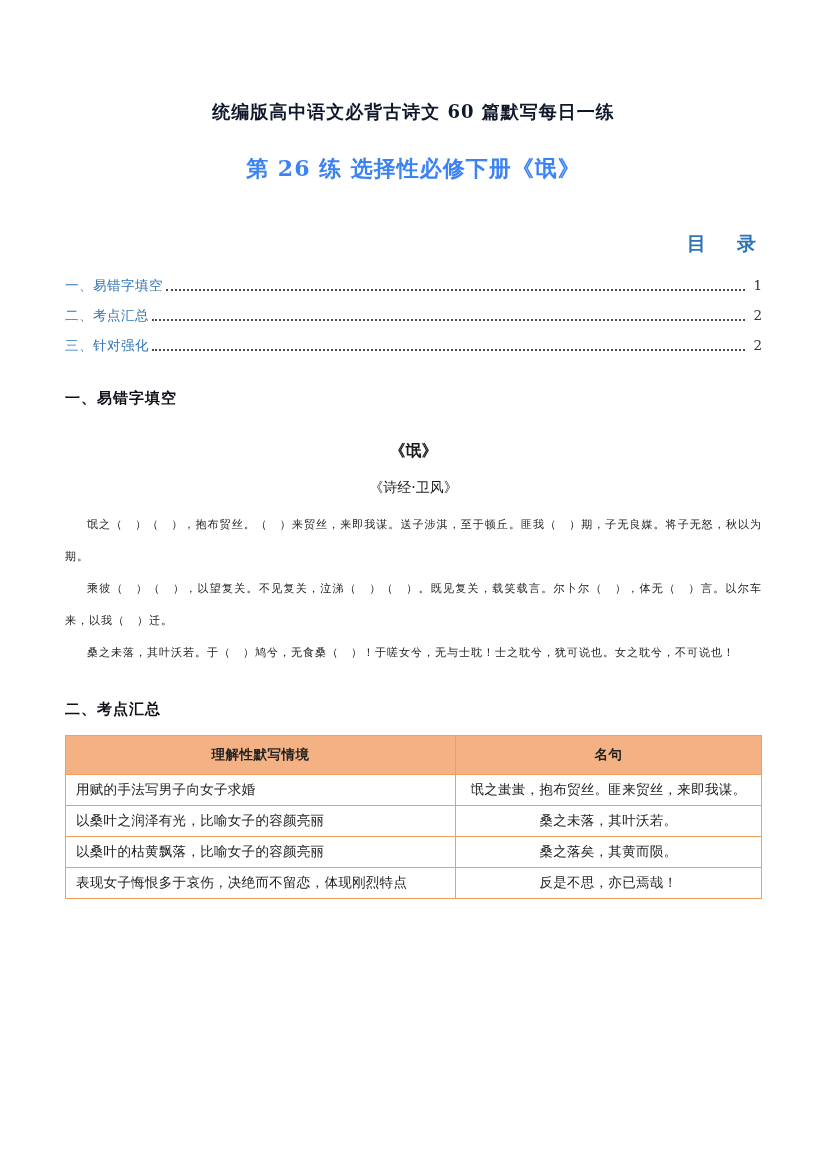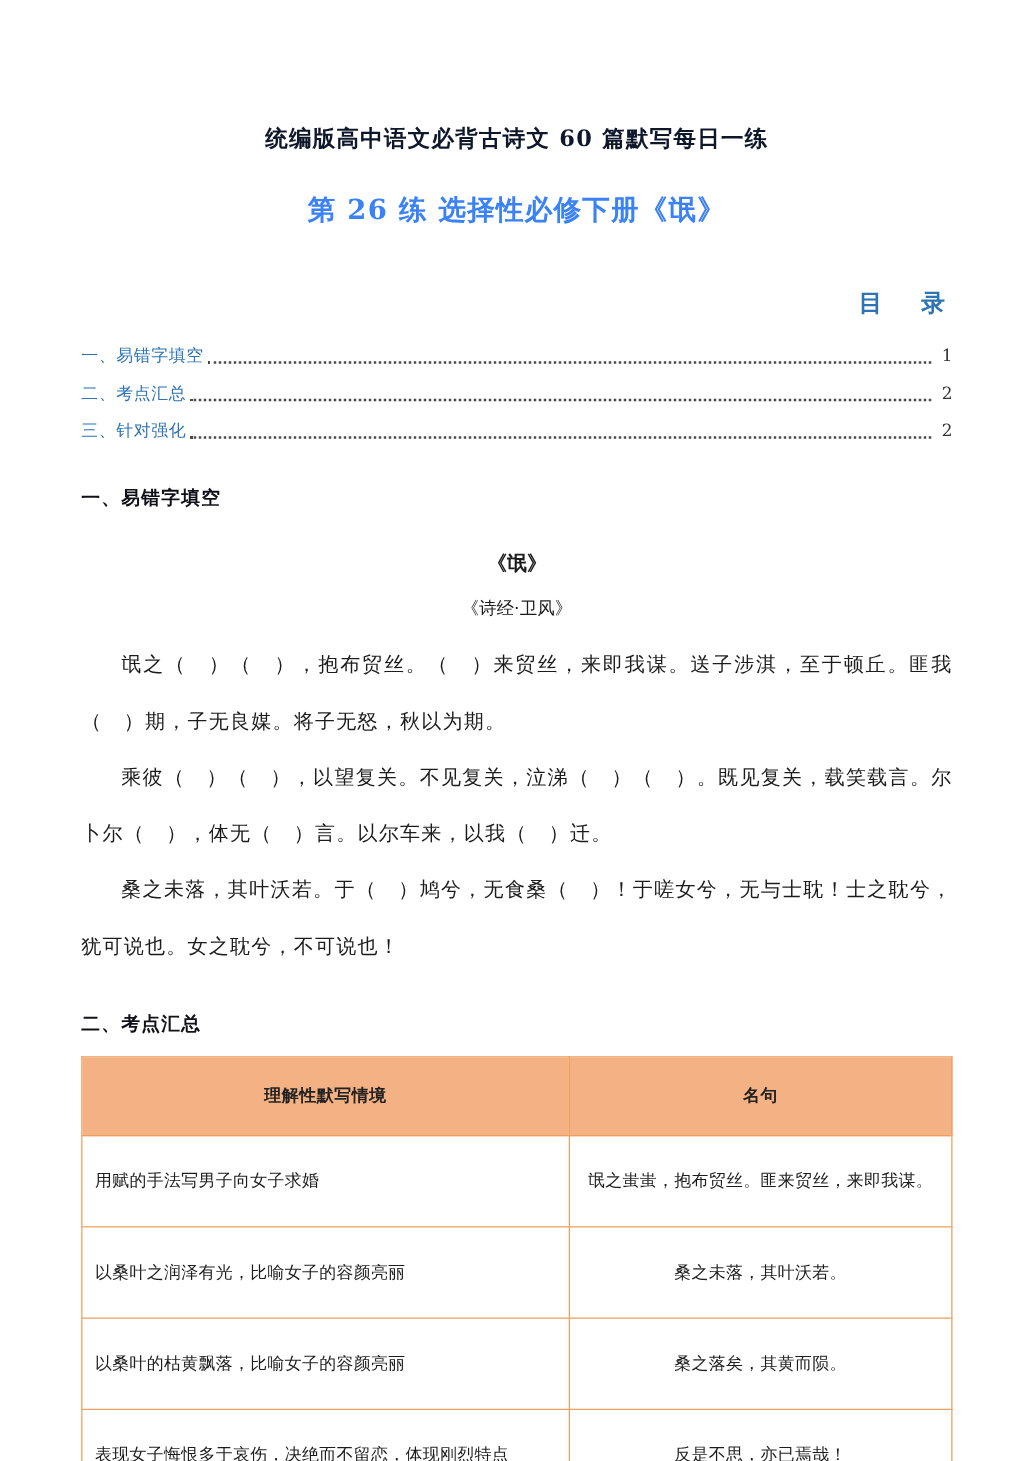--- a/index.html
+++ b/index.html
@@ -71,22 +71,22 @@
     line-height: 22px;
   }
   .poem-source {
     margin-top: 16px;
     text-align: center;
     font-size: 14px;
     line-height: 19px;
   }
   .poem-body {
     margin-top: 12px;
-    font-size: 16px;
-    line-height: 45px;
+    font-size: 11px;
+    line-height: 32px;
     text-align: justify;
     letter-spacing: 1px;
   }
   .poem-body p { text-indent: 2em; }
   .section2-heading { margin-top: 30px; }
   .kaodian-table {
     width: 100%;
     border-collapse: collapse;
     margin-top: 16px;
     table-layout: fixed;
@@ -94,24 +94,24 @@
   .kaodian-table th, .kaodian-table td {
     border: 1px solid #EE9F5D;
     font-size: 13.5px;
     vertical-align: middle;
   }
   .kaodian-table th {
     background: #F4B183;
     font-weight: bold;
     color: #222222;
     text-align: center;
-    padding: 22px 6px;
+    padding: 10px 6px;
     letter-spacing: 0.5px;
   }
-  .kaodian-table td { padding: 27px 10px; letter-spacing: 0.3px; }
+  .kaodian-table td { padding: 6px 10px; letter-spacing: 0.3px; }
   .col-scenario { width: 56%; }
   td.cell-scenario { text-align: left; }
   td.cell-quote { text-align: center; }
 </style>
 </head>
 <body>
 
 <div class="page">
 
   <div class="doc-title">统编版高中语文必背古诗文 60 篇默写每日一练</div>

